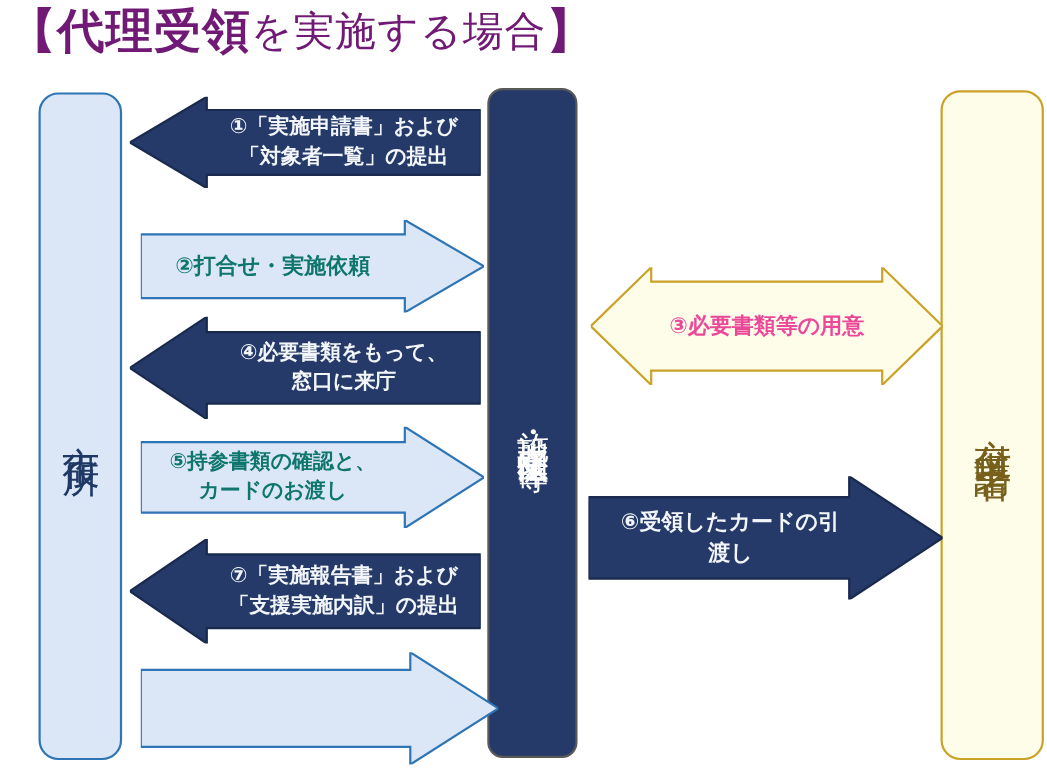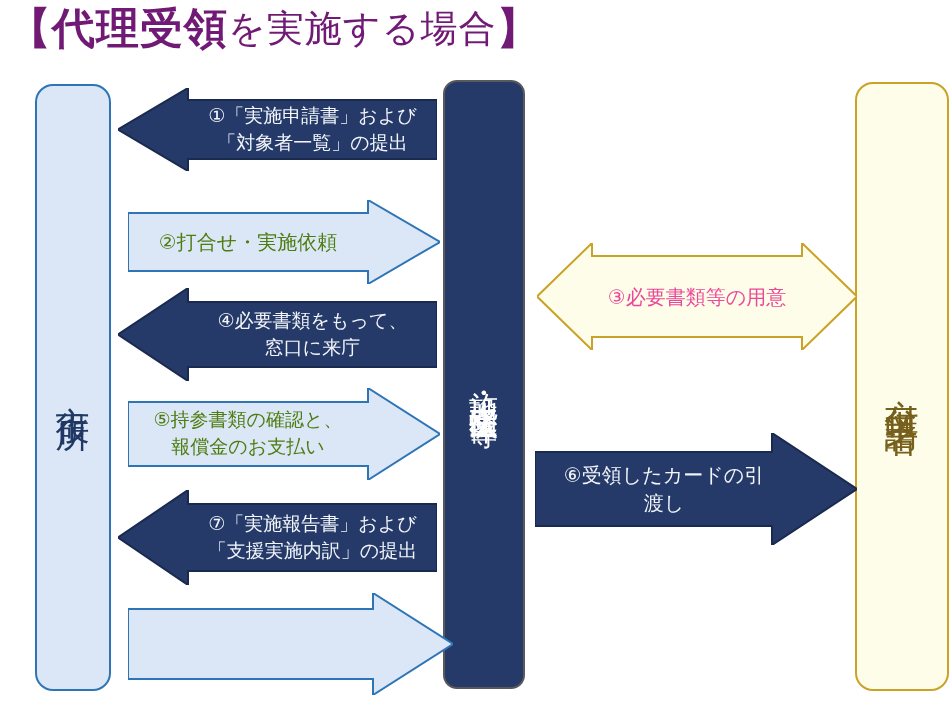--- a/index.html
+++ b/index.html
@@ -42,25 +42,25 @@
   }
   .col-right .col-label{color:#77601b;font-size:34px;letter-spacing:6px;}
   
   .arrow{position:absolute;}
   .arrow svg{position:absolute;left:0;top:0;width:100%;height:100%;display:block;}
   .arrow-navy polygon{fill:#253a68;stroke:#1a2a4e;stroke-width:2;}
   .arrow-light polygon{fill:#dbe7f6;stroke:#2e75b6;stroke-width:2;}
   .arrow-gold polygon{fill:#fdfde9;stroke:#c9a227;stroke-width:2;}
   .lbl{
     position:absolute;display:flex;align-items:center;justify-content:center;
-    text-align:center;font-size:19px;line-height:1.4;font-weight:400;
+    text-align:center;font-size:19px;line-height:1.4;font-weight:700;
     white-space:pre-line;
   }
   .arrow-navy .lbl{color:#f2f5fa;}
-  .arrow-light .lbl{color:#4d7c0f;text-align:center;}
+  .arrow-light .lbl{color:#0f766e;text-align:center;}
   .arrow-gold .lbl{color:#ec4899;}
   .lbl-lg{font-size:20px;}
 </style>
 </head>
 <body>
 
 <div class="canvas">
 
   <div class="title">
     <span class="t-bold">【代理受領</span>
@@ -108,21 +108,21 @@
     </svg>
     <div class="lbl" style="inset:0 0 0 70px;">④必要書類をもって、
 窓口に来庁</div>
   </div>
 
   <div class="arrow arrow-light" style="left:128px;top:388px;width:312px;height:92px;">
     <svg viewBox="0 0 312 92" preserveAspectRatio="none">
       <polygon points="312,46 240,0 240,14 0,14 0,78 240,78 240,92"></polygon>
     </svg>
     <div class="lbl" style="inset:0 72px 0 0;">⑤持参書類の確認と、
-報償金のお支払い</div>
+カードのお渡し</div>
   </div>
 
   <div class="arrow arrow-navy" style="left:535px;top:433px;width:322px;height:112px;">
     <svg viewBox="0 0 322 112" preserveAspectRatio="none">
       <polygon points="322,56 237,0 237,19 0,19 0,93 237,93 237,112"></polygon>
     </svg>
     <div class="lbl lbl-lg" style="inset:0 85px 0 0;margin-left:21px;">⑥受領したカードの引渡し</div>
   </div>
 
   <div class="arrow arrow-navy" style="left:118px;top:490px;width:319px;height:95px;">

